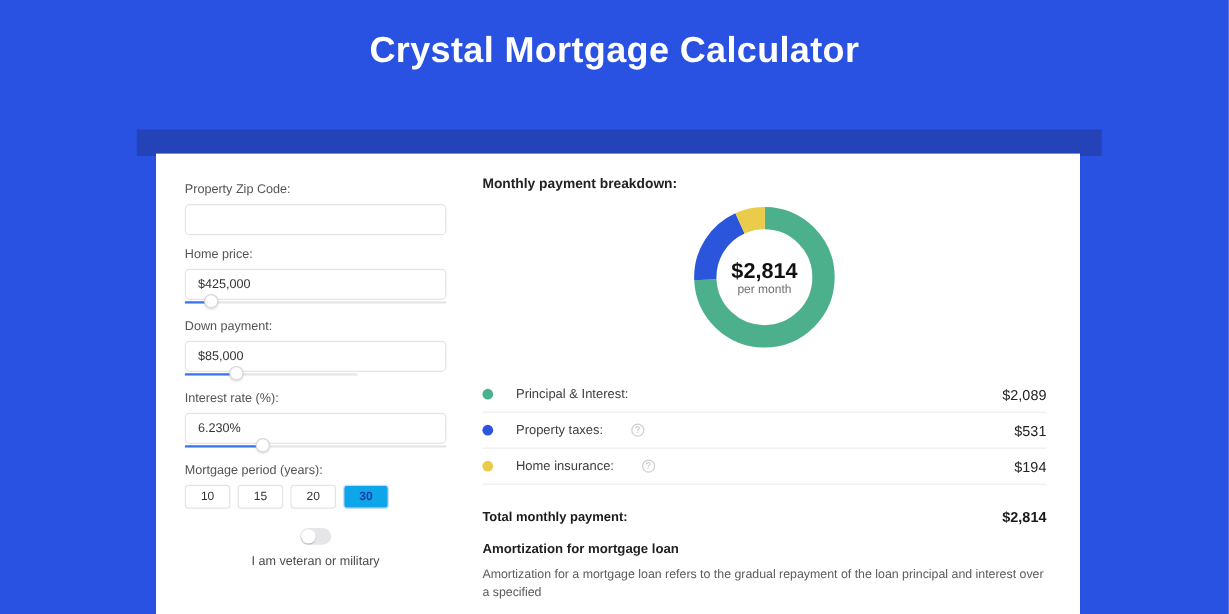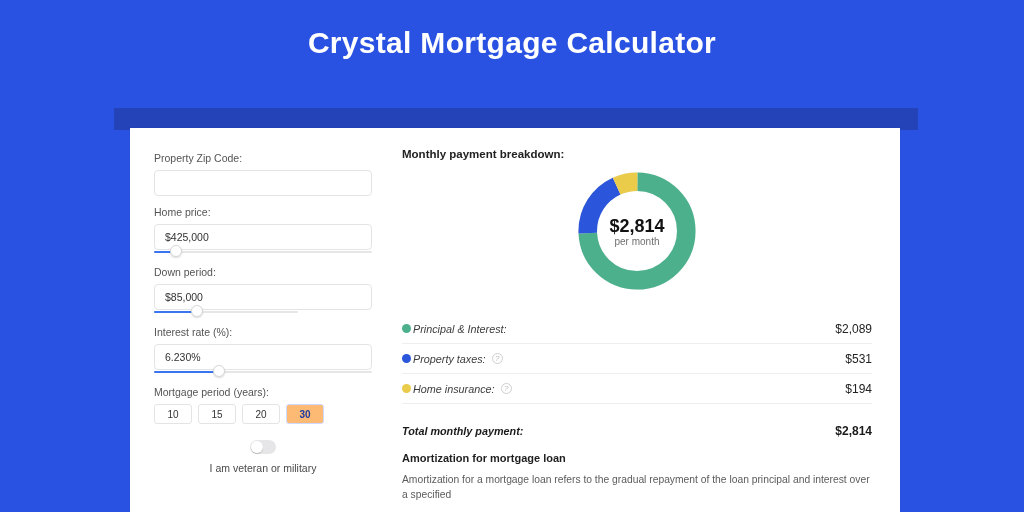--- a/index.html
+++ b/index.html
@@ -29,30 +29,30 @@
   .field{margin-bottom:10px;}
   .slider{position:relative;height:8px;margin-top:-2px;}
   .slider .track{position:absolute;left:0;right:0;top:3px;height:2px;background:#e6e6e6;border-radius:2px;}
   .slider .fill{position:absolute;left:0;top:3px;height:2px;background:var(--chip);border-radius:2px;}
   .slider .knob{position:absolute;top:-3px;width:12px;height:12px;border-radius:50%;background:#fff;border:1px solid #d8d8d8;box-shadow:0 1px 2px rgba(0,0,0,.15);}
   .two{display:flex;gap:8px;}
   .two .inp:first-child{flex:1.45;}
   .two .inp:last-child{flex:1;}
   .periods{display:flex;gap:6px;margin-top:2px;}
   .chip{width:38px;height:20px;border:1px solid var(--border);border-radius:3px;display:flex;align-items:center;justify-content:center;font-size:10px;color:#333;background:#fff;cursor:pointer;}
-  .chip.sel{background:#fdba74;border-color:#cdd9ff;color:#1d3aa3;font-weight:600;}
+  .chip.sel{background:#0ea5e9;border-color:#cdd9ff;color:#1d3aa3;font-weight:600;}
   .tog{display:flex;align-items:center;gap:8px;margin-top:16px;color:#4a4a4a;font-size:10.5px;flex-direction:column;}
   .switch{width:26px;height:14px;border-radius:8px;background:#e6e6e9;position:relative;}
   .switch .dot{position:absolute;left:1px;top:1px;width:12px;height:12px;border-radius:50%;background:#fff;box-shadow:0 1px 1px rgba(0,0,0,.2);}
   .right .hdr{font-weight:700;font-size:11.5px;color:#222;margin-bottom:0px;}
   .donut{display:flex;justify-content:center;margin:6px 0 18px 0;}
   .donut-wrap{position:relative;width:130px;height:130px;}
   .legend .row{display:flex;align-items:center;justify-content:space-between;height:30px;border-bottom:1px solid #eee;}
   .legend .row:first-child{border-top:none;}
-  .legend .lab{display:flex;align-items:center;gap:2px;color:#3d3d3d;font-size:10.8px;font-style:italic;}
+  .legend .lab{display:flex;align-items:center;gap:19px;color:#3d3d3d;font-size:10.8px;}
   .legend .amt{color:#222;font-size:12px;}
   .legend .total .lab,.legend .total .amt{font-weight:700;color:#1a1a1a;margin-top:24px;}
   .legend .total{border-bottom:none;}
   .swatch{width:9px;height:9px;border-radius:50%;}
   .sw-g{background:var(--green);} .sw-b{background:var(--dblue);} .sw-y{background:var(--yellow);}
   .info{margin-left:4px;width:11px;height:11px;border-radius:50%;border:1px solid #cfcfcf;color:#bdbdbd;font-size:8px;display:inline-flex;align-items:center;justify-content:center;}
   .amort{margin-top:18px;}
   .amort .h{font-weight:700;font-size:11px;color:#1f1f1f;margin-bottom:8px;}
   .amort .p{font-size:10.3px;color:#5b5b5b;line-height:1.5;}
   .center-amt{position:absolute;inset:0;display:flex;flex-direction:column;align-items:center;justify-content:center;}
@@ -80,21 +80,21 @@
           <div class="lbl">Home price:</div>
           <input class="inp" value="$425,000" style="">
           <div class="slider">
             <div class="track"></div>
               <div class="fill" style="width:10%"></div>
               <div class="knob" style="left:calc(10% - 6px)"></div>
           </div>
         </div>
 
         <div class="field">
-          <div class="lbl">Down period:</div>
+          <div class="lbl">Down payment:</div>
           <div class="two">
             <input class="inp" value="$85,000" style="">
           </div>
           <div class="slider" style="width:66%;">
             <div class="track"></div>
               <div class="fill" style="width:30%"></div>
               <div class="knob" style="left:calc(30% - 6px)"></div>
           </div>
         </div>
 

